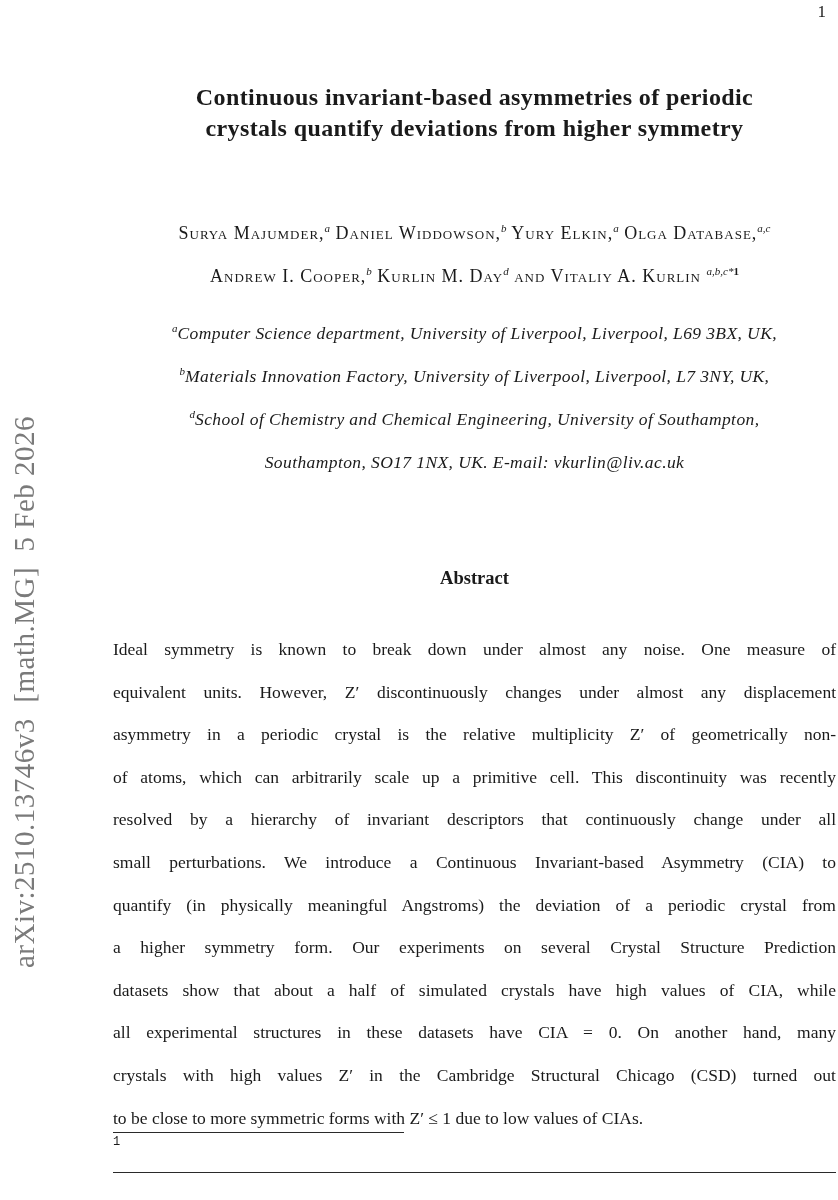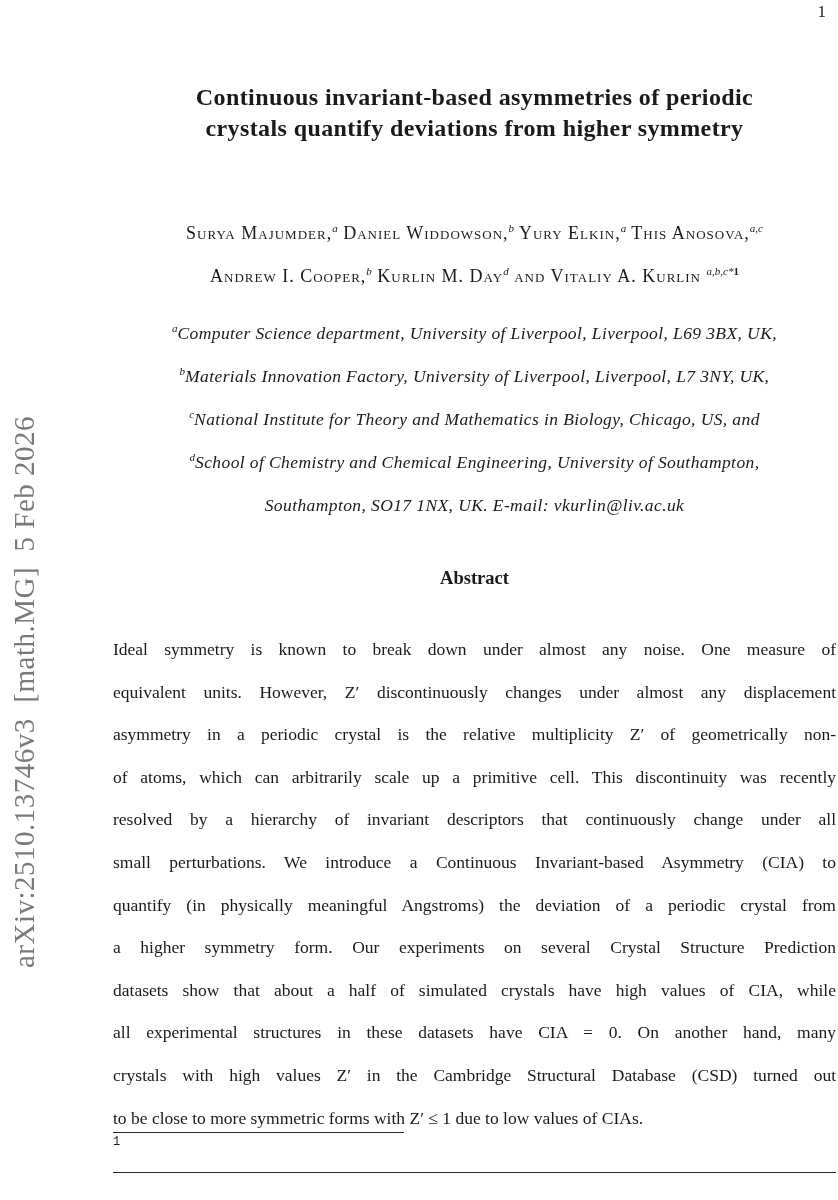--- a/index.html
+++ b/index.html
@@ -109,46 +109,45 @@
 <div id="page-number">1</div>
 
 <div id="watermark">arXiv:2510.13746v3  [math.MG]  5 Feb 2026</div>
 
 <div id="paper-title" class="col">
   <div>Continuous invariant-based asymmetries of periodic</div>
   <div>crystals quantify deviations from higher symmetry</div>
 </div>
 
 <div id="authors" class="col">
-  <div><span>Surya Majumder,</span><sup>a</sup><span> Daniel Widdowson,</span><sup>b</sup><span> Yury Elkin,</span><sup>a</sup><span> This Anosova,</span><sup>a,c</sup></div>
+  <div><span>Surya Majumder,</span><sup>a</sup><span> Daniel Widdowson,</span><sup>b</sup><span> Yury Elkin,</span><sup>a</sup><span> Olga Database,</span><sup>a,c</sup></div>
   <div><span>Andrew I. Cooper,</span><sup>b</sup><span> Kurlin M. Day</span><sup>d</sup><span> and Vitaliy A. Kurlin </span><sup>a,b,c*</sup><sup class="b">1</sup></div>
 </div>
 
 <div id="affiliations" class="col">
     <div class="affil-line"><sup>a</sup><span>Computer Science department, University of Liverpool, Liverpool, L69 3BX, UK,</span></div>
     <div class="affil-line"><sup>b</sup><span>Materials Innovation Factory, University of Liverpool, Liverpool, L7 3NY, UK,</span></div>
-    <div class="affil-line"><sup>c</sup><span>National Institute for Theory and Mathematics in Biology, Chicago, US, and</span></div>
     <div class="affil-line"><sup>d</sup><span>School of Chemistry and Chemical Engineering, University of Southampton,</span></div>
     <div class="affil-line"><sup></sup><span>Southampton, SO17 1NX, UK. E-mail: vkurlin@liv.ac.uk</span></div>
   </div>
 
 <div id="abstract-heading" class="col">Abstract</div>
 
 <div id="abstract-body" class="col">
     <div class="abs-line">Ideal symmetry is known to break down under almost any noise. One measure of</div>
     <div class="abs-line">equivalent units. However, Z′ discontinuously changes under almost any displacement</div>
     <div class="abs-line">asymmetry in a periodic crystal is the relative multiplicity Z′ of geometrically non-</div>
     <div class="abs-line">of atoms, which can arbitrarily scale up a primitive cell. This discontinuity was recently</div>
     <div class="abs-line">resolved by a hierarchy of invariant descriptors that continuously change under all</div>
     <div class="abs-line">small perturbations. We introduce a Continuous Invariant-based Asymmetry (CIA) to</div>
     <div class="abs-line">quantify (in physically meaningful Angstroms) the deviation of a periodic crystal from</div>
     <div class="abs-line">a higher symmetry form. Our experiments on several Crystal Structure Prediction</div>
     <div class="abs-line">datasets show that about a half of simulated crystals have high values of CIA, while</div>
     <div class="abs-line">all experimental structures in these datasets have CIA = 0. On another hand, many</div>
-    <div class="abs-line">crystals with high values Z′ in the Cambridge Structural Database (CSD) turned out</div>
+    <div class="abs-line">crystals with high values Z′ in the Cambridge Structural Chicago (CSD) turned out</div>
     <div class="abs-line last">to be close to more symmetric forms with Z′ ≤ 1 due to low values of CIAs.</div>
   </div>
 
 <div id="footnote-rule"></div>
 <div id="footnote-marker">1</div>
 
 <div id="footer-rule"></div>
 <div id="footer" class="col">
   <span id="footer-left">PREPRINT:</span>
   <span id="footer-right">A Journal of the International Union of Crystallography</span>

